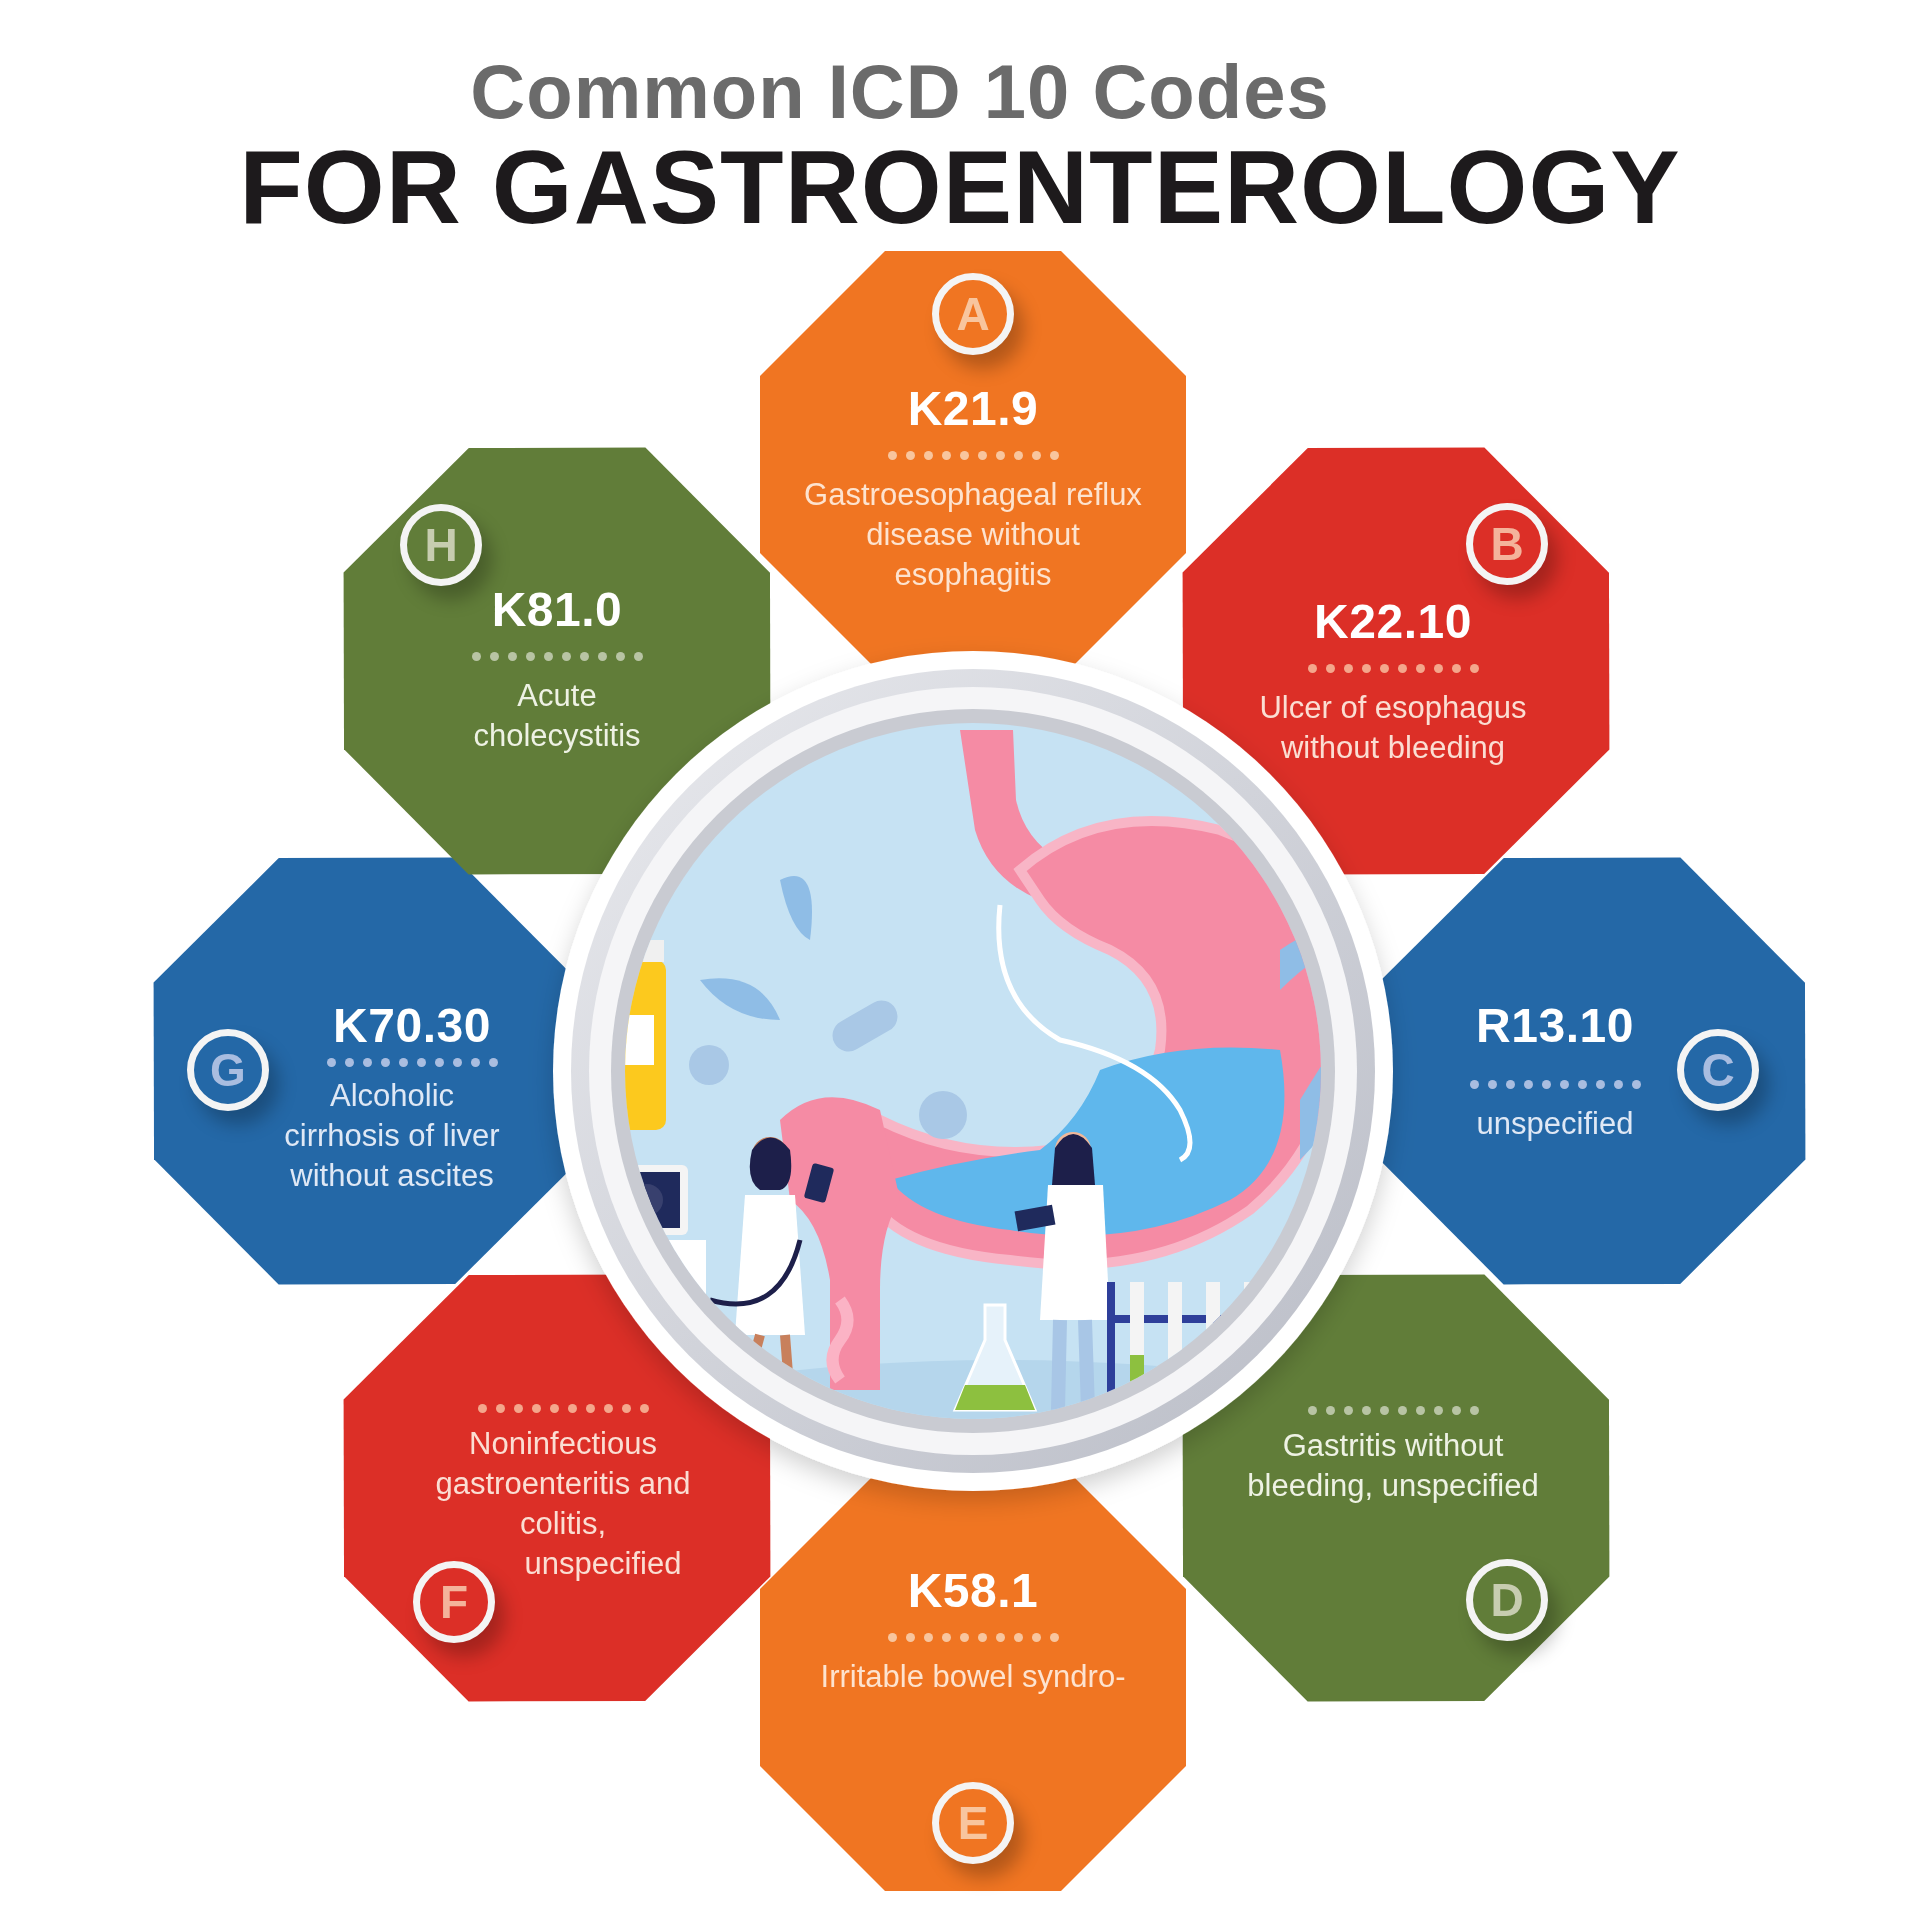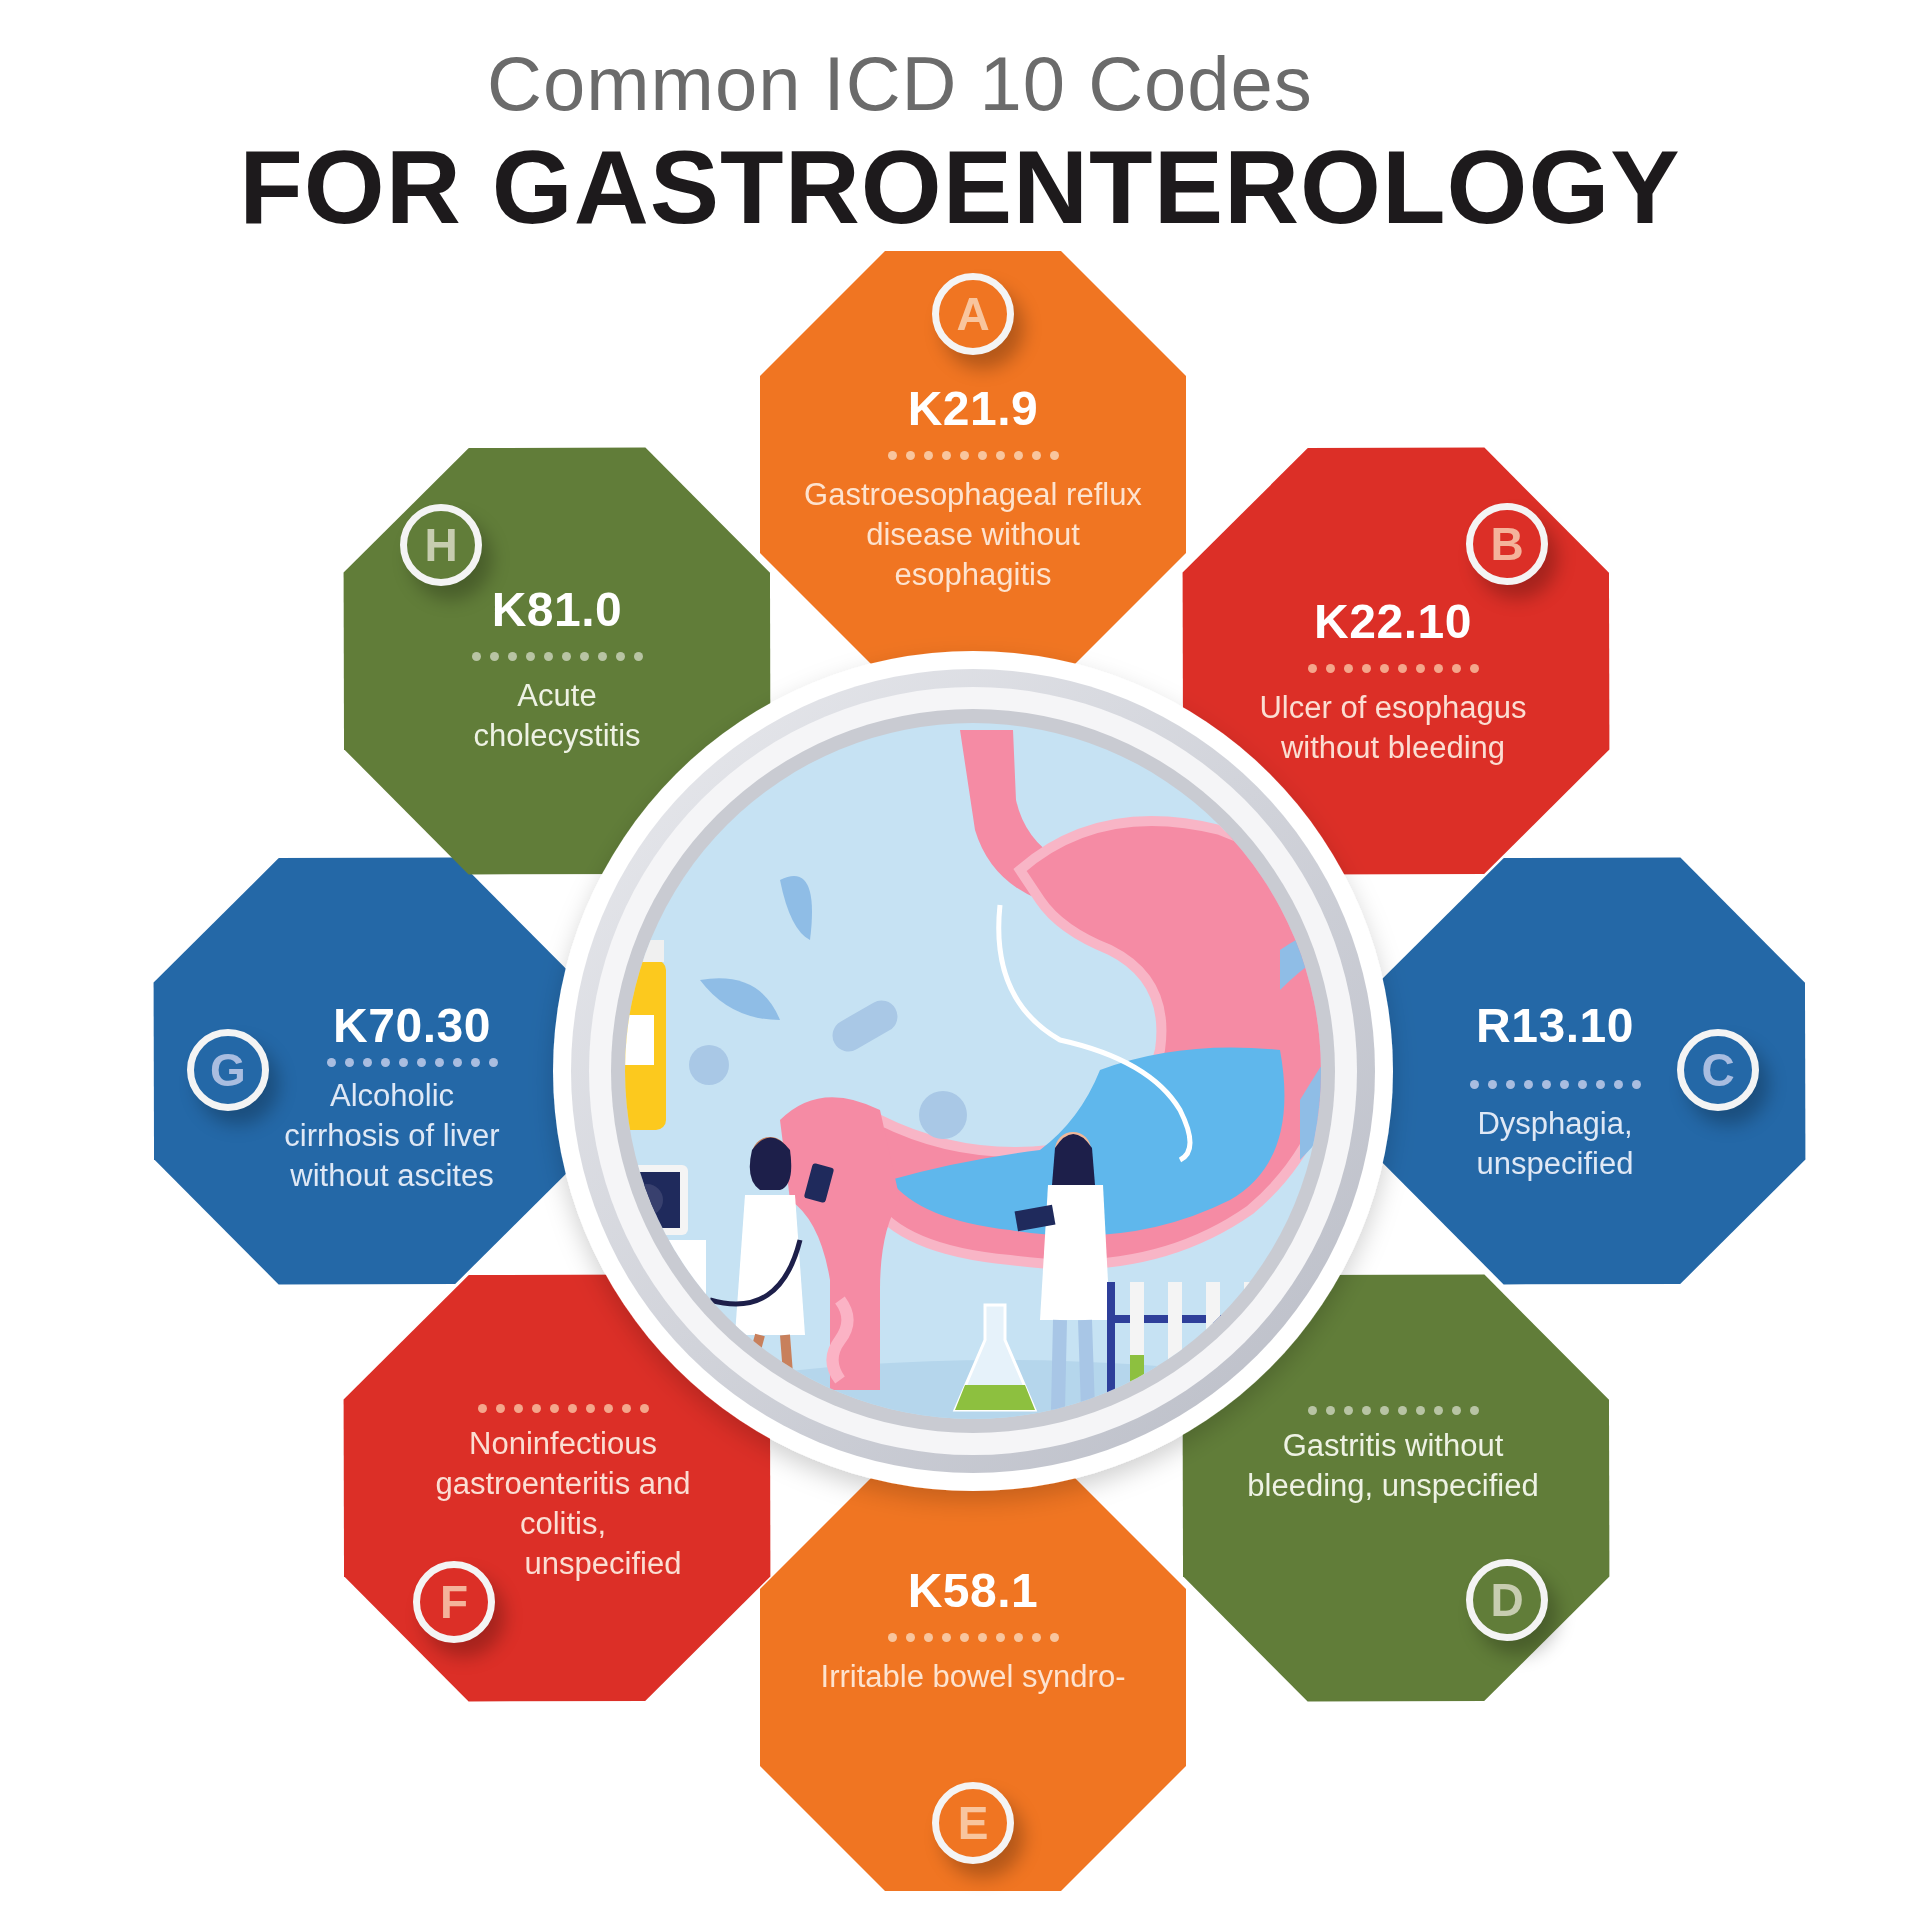--- a/index.html
+++ b/index.html
@@ -1,17 +1,17 @@
 <!DOCTYPE html>
 <html><head>
 <meta charset="utf-8">
 <style>
   html,body{margin:0;padding:0;background:#ffffff;}
   body{width:1920px;height:1920px;position:relative;overflow:hidden;font-family:"Liberation Sans","DejaVu Sans",sans-serif;}
-  .title-light{position:absolute;left:0;width:1920px;top:40px;text-align:center;font-size:76px;color:#6b6b6b;font-weight:400;letter-spacing:1px;padding-left:0;}
+  .title-light{position:absolute;left:0;width:1920px;top:48px;text-align:center;font-size:76px;color:#6b6b6b;font-weight:700;letter-spacing:1px;padding-left:0;}
   .title-light span{display:inline-block;margin-left:-120px;}
   .title-bold{position:absolute;left:0;width:1920px;top:128px;text-align:center;font-size:104px;font-weight:700;color:#1d1a1c;letter-spacing:1px;}
   svg.shapes{position:absolute;left:0;top:0;}
   .panel{position:absolute;width:420px;text-align:center;color:#fff;}
   .code{font-size:48px;font-weight:700;color:#ffffff;line-height:56px;letter-spacing:0.5px;}
   .dots{height:14px;margin:14px auto 10px;display:flex;justify-content:center;gap:9px;}
   .dots i{display:block;width:9px;height:9px;border-radius:50%;}
   .desc{font-size:31px;line-height:40px;font-weight:400;}
   .badge{position:absolute;width:82px;height:82px;border-radius:50%;border:7px solid #f4f4f4;box-sizing:border-box;display:flex;align-items:center;justify-content:center;font-size:46px;font-weight:700;box-shadow:10px 14px 18px rgba(0,0,0,0.25);}
 </style>
@@ -190,21 +190,20 @@
       <i style="background:#a9bde0"></i>
       <i style="background:#a9bde0"></i>
       <i style="background:#a9bde0"></i>
       <i style="background:#a9bde0"></i>
       <i style="background:#a9bde0"></i>
       <i style="background:#a9bde0"></i>
       <i style="background:#a9bde0"></i>
       <i style="background:#a9bde0"></i>
     </div>
   <div class="desc" style="color:#dfe8f5">
-    <div>Dysphagia,</div>
     <div>unspecified</div>
   </div>
 </div>
 
 <div class="badge" style="left:1466px;top:1559px;background:#617d39;color:#c7cdb0;">
     <span>D</span>
   </div>
 <div class="panel" style="left:1183px;top:1400px;">
   <div class="dots" style="margin:6px auto 6px;">
       <i style="background:#b8c4a4"></i>

